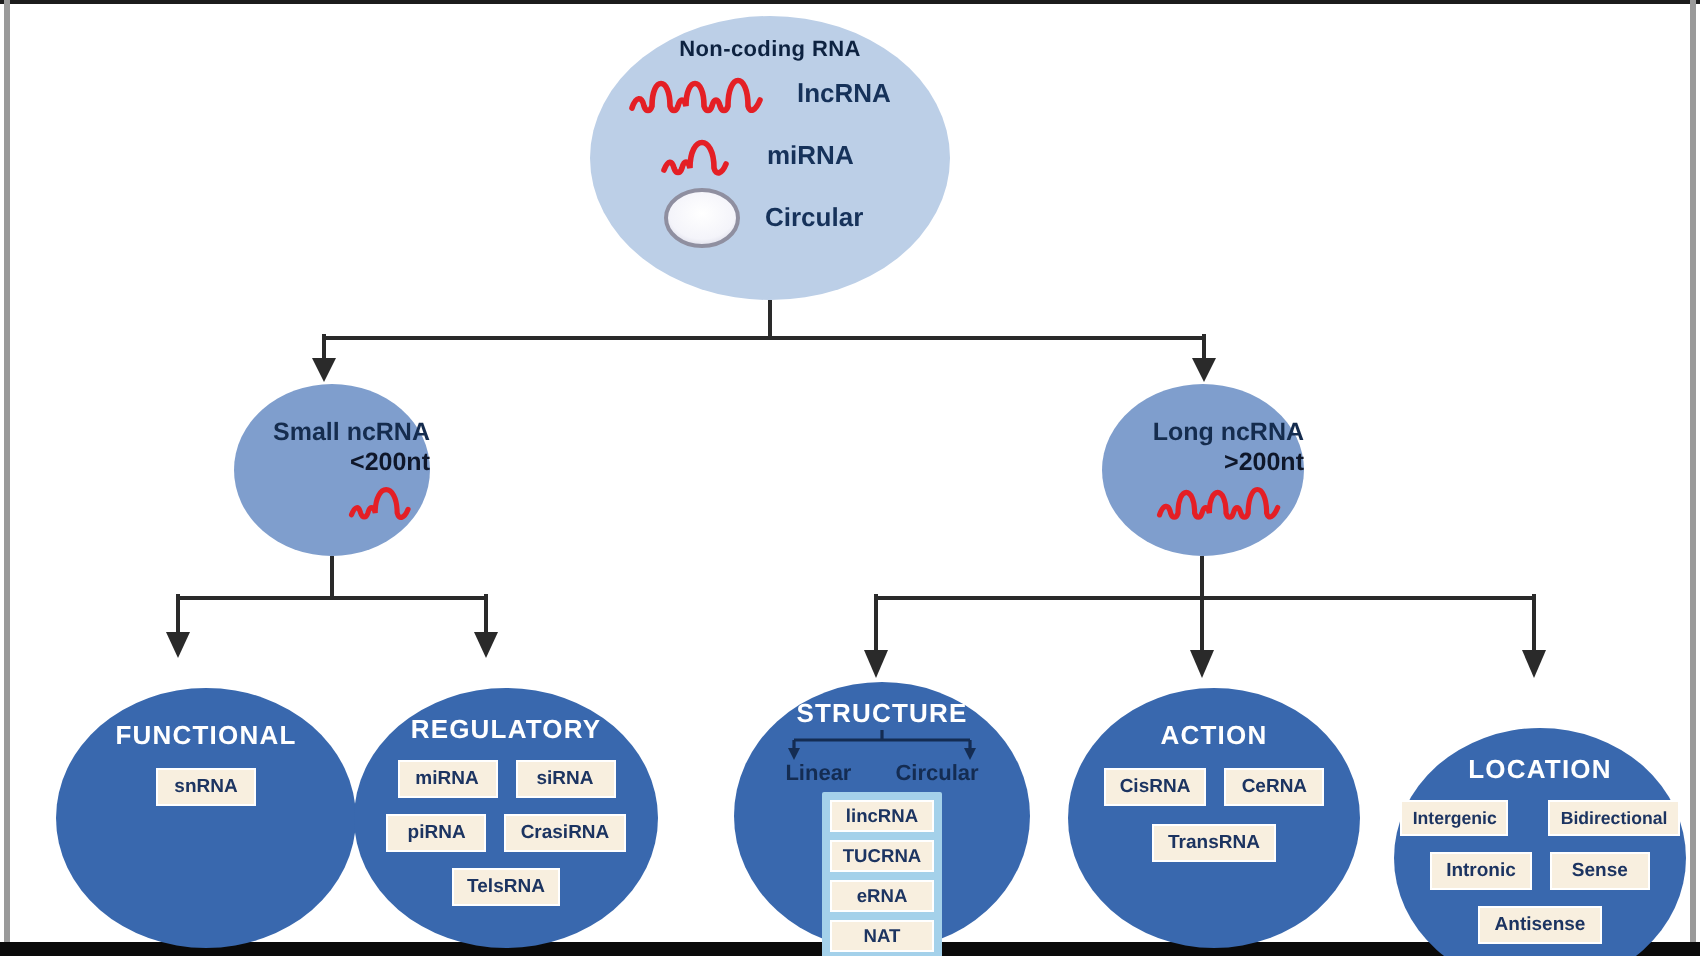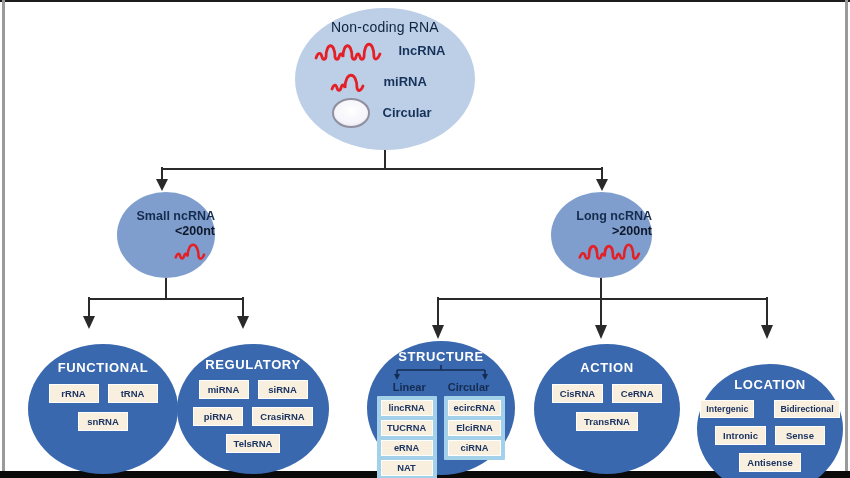--- a/index.html
+++ b/index.html
@@ -14,21 +14,21 @@
 
   svg.overlay{position:absolute;left:0;top:0;width:850px;height:478px;pointer-events:none;}
 
   .node{position:absolute;border-radius:50%;box-sizing:border-box;}
 
   
   .root{
     left:295px;top:8px;width:180px;height:142px;background:#bccfe7;
     display:flex;flex-direction:column;align-items:center;padding-top:11px;
   }
-  .root-title{font-size:14px;font-weight:normal;color:#0d2240;letter-spacing:.2px;}
+  .root-title{font-size:11px;font-weight:bold;color:#0d2240;letter-spacing:.2px;}
   .root-row{display:flex;align-items:center;justify-content:center;gap:9px;height:31px;}
   .root-label{font-size:13px;font-weight:bold;color:#16325a;width:58px;text-align:left;}
 
   
   .mid{
     background:#7f9ecd;display:flex;flex-direction:column;align-items:flex-end;
     justify-content:center;text-align:center;padding-top:2px;
   }
   .mid-small{left:117px;top:192px;width:98px;height:86px;}
   .mid-long{left:551px;top:192px;width:101px;height:86px;}
@@ -131,24 +131,20 @@
   <div class="mid-title">Long ncRNA</div>
   <div class="mid-sub">&gt;200nt</div>
   <svg width="78" height="24" viewBox="0 0 76 26">
     <path d="M2,20 C4,14 7,14 8,19 C9,22 11,22 12,19 C12,4 21,4 21,19 C22,22 24,22 25,19 C26,15 28,15 29,19 C29,4 38,4 38,19 C39,22 41,22 42,19 C43,15 45,15 46,19 C47,22 49,22 50,19 C50,2 60,2 60,19 C61,23 64,21 66,16" fill="none" stroke="#e41f25" stroke-width="2.8" stroke-linecap="round"></path>
   </svg>
 </div>
 
 <div class="node circle c-functional">
   <div class="circle-title">FUNCTIONAL</div>
   <div class="box-row">
-    <span class="label-box">rRNA</span>
-    <span class="label-box">tRNA</span>
-  </div>
-  <div class="box-row">
     <span class="label-box">snRNA</span>
   </div>
 </div>
 
 <div class="node circle c-regulatory">
   <div class="circle-title">REGULATORY</div>
   <div class="box-row tight">
     <span class="label-box">miRNA</span>
     <span class="label-box">siRNA</span>
   </div>
@@ -174,25 +170,20 @@
     <span class="subcol-label">Linear</span>
     <span class="subcol-label">Circular</span>
   </div>
   <div class="panel-row">
     <div class="panel">
       <span class="label-box">lincRNA</span>
       <span class="label-box">TUCRNA</span>
       <span class="label-box">eRNA</span>
       <span class="label-box">NAT</span>
     </div>
-    <div class="panel">
-      <span class="label-box">ecircRNA</span>
-      <span class="label-box">ElciRNA</span>
-      <span class="label-box">ciRNA</span>
-    </div>
   </div>
 </div>
 
 <div class="node circle c-action">
   <div class="circle-title">ACTION</div>
   <div class="box-row">
     <span class="label-box">CisRNA</span>
     <span class="label-box">CeRNA</span>
   </div>
   <div class="box-row">

